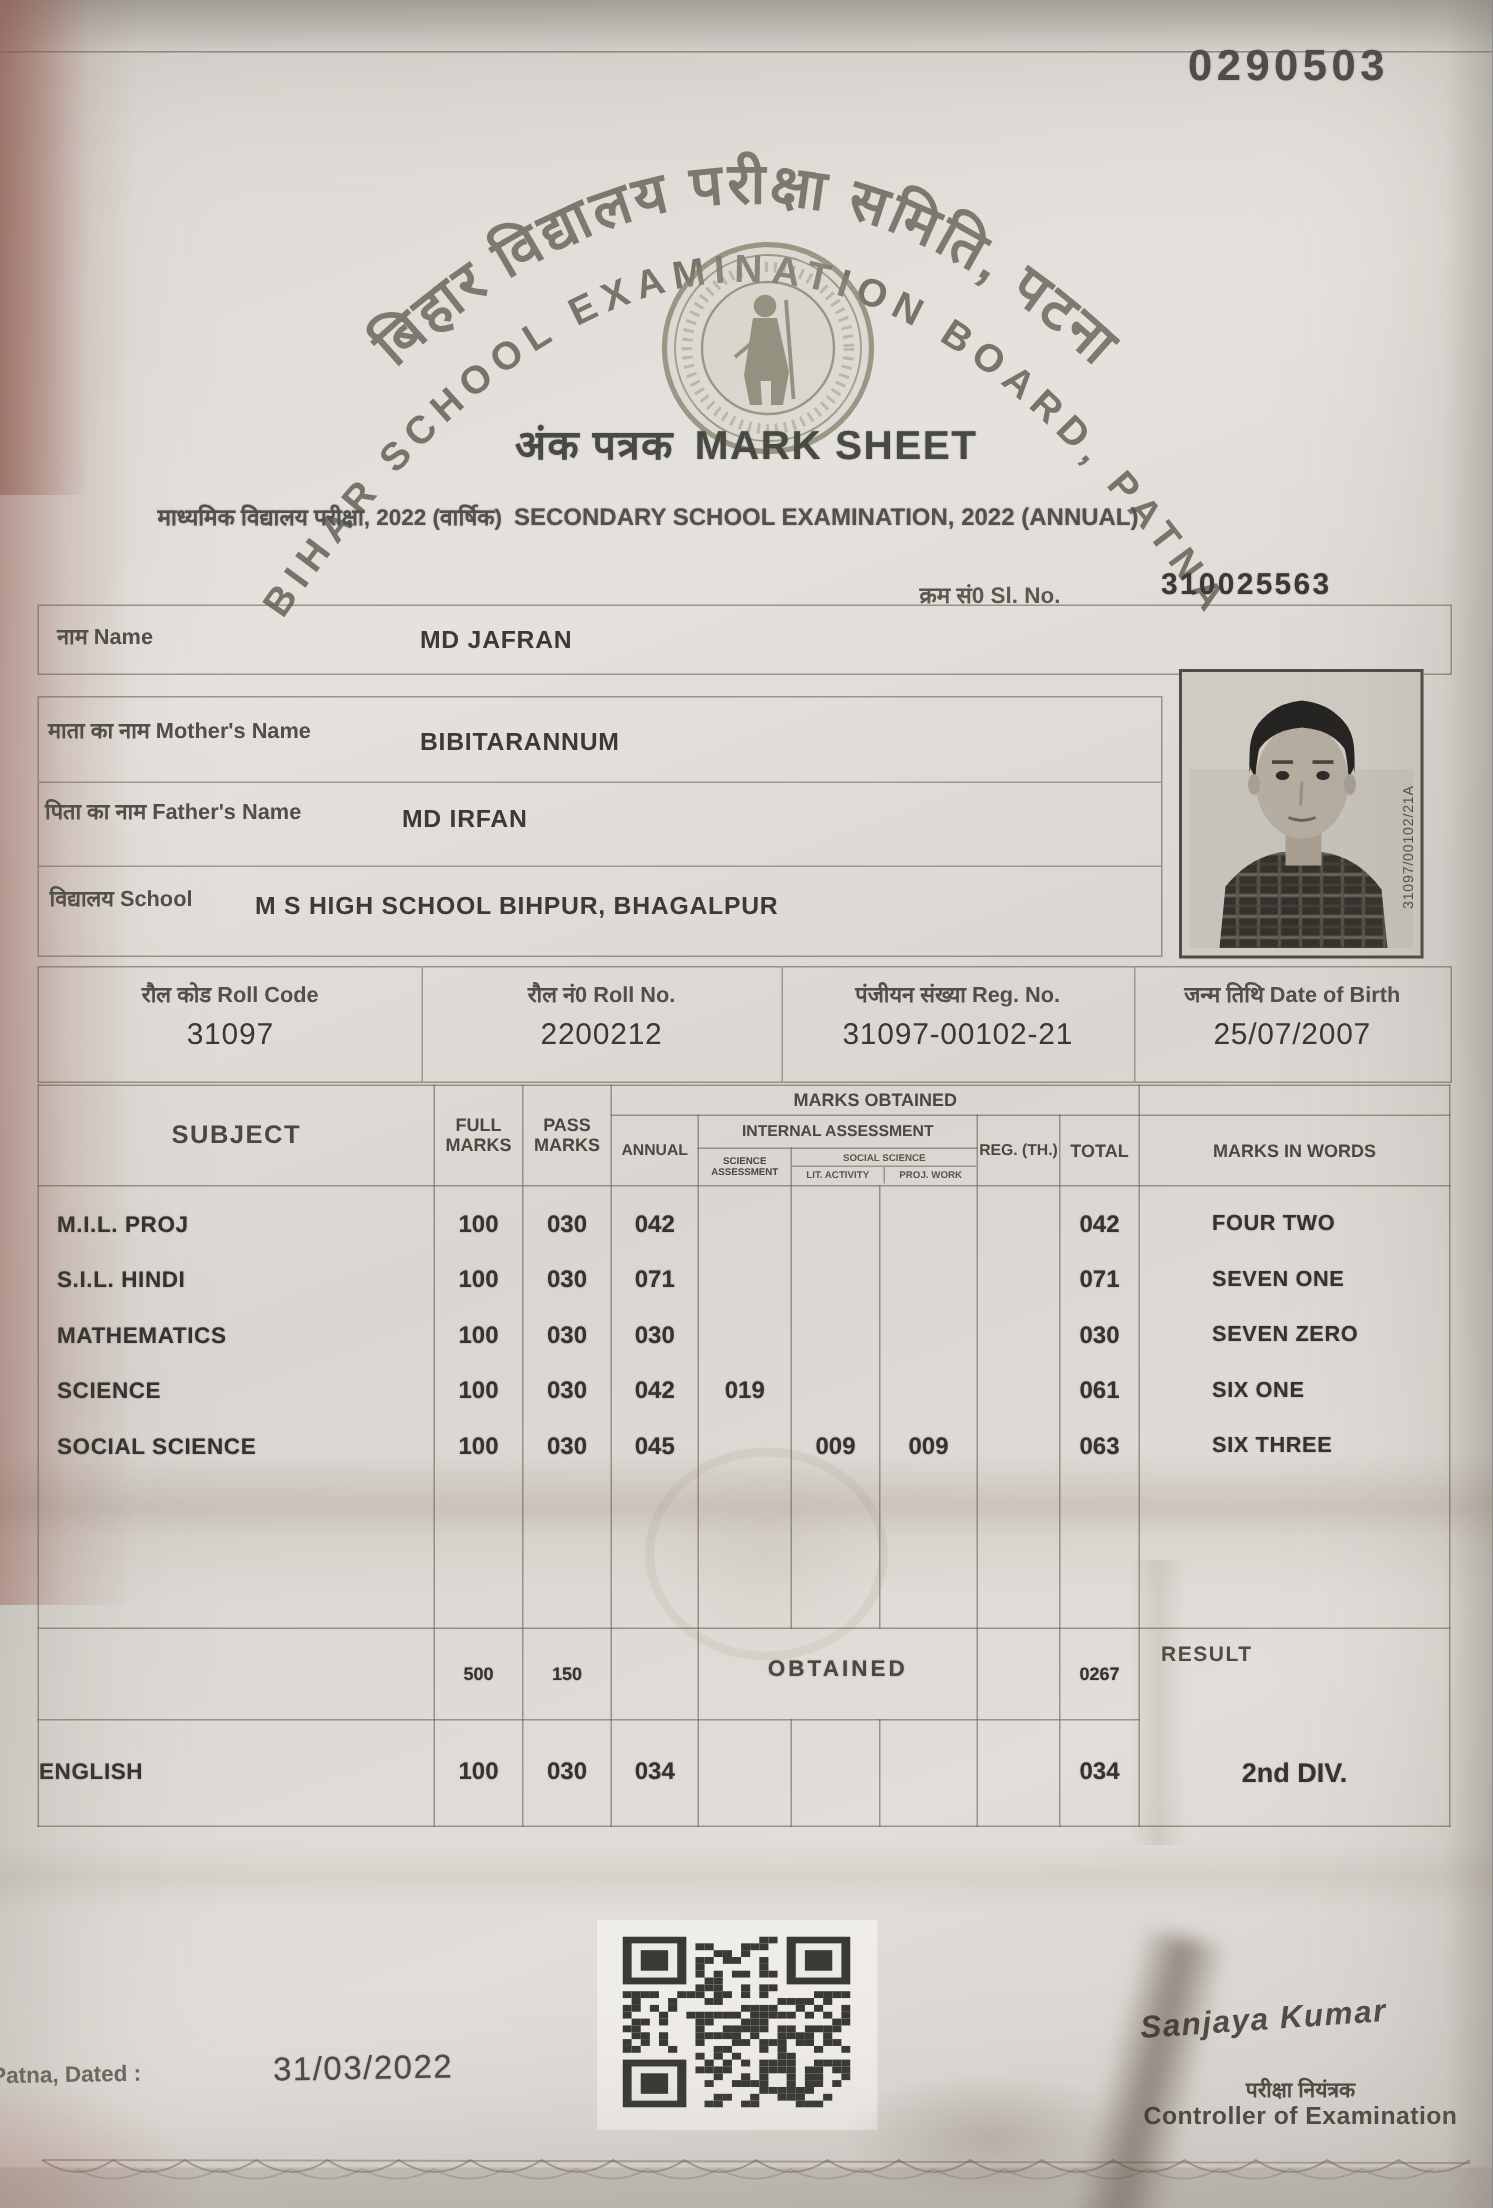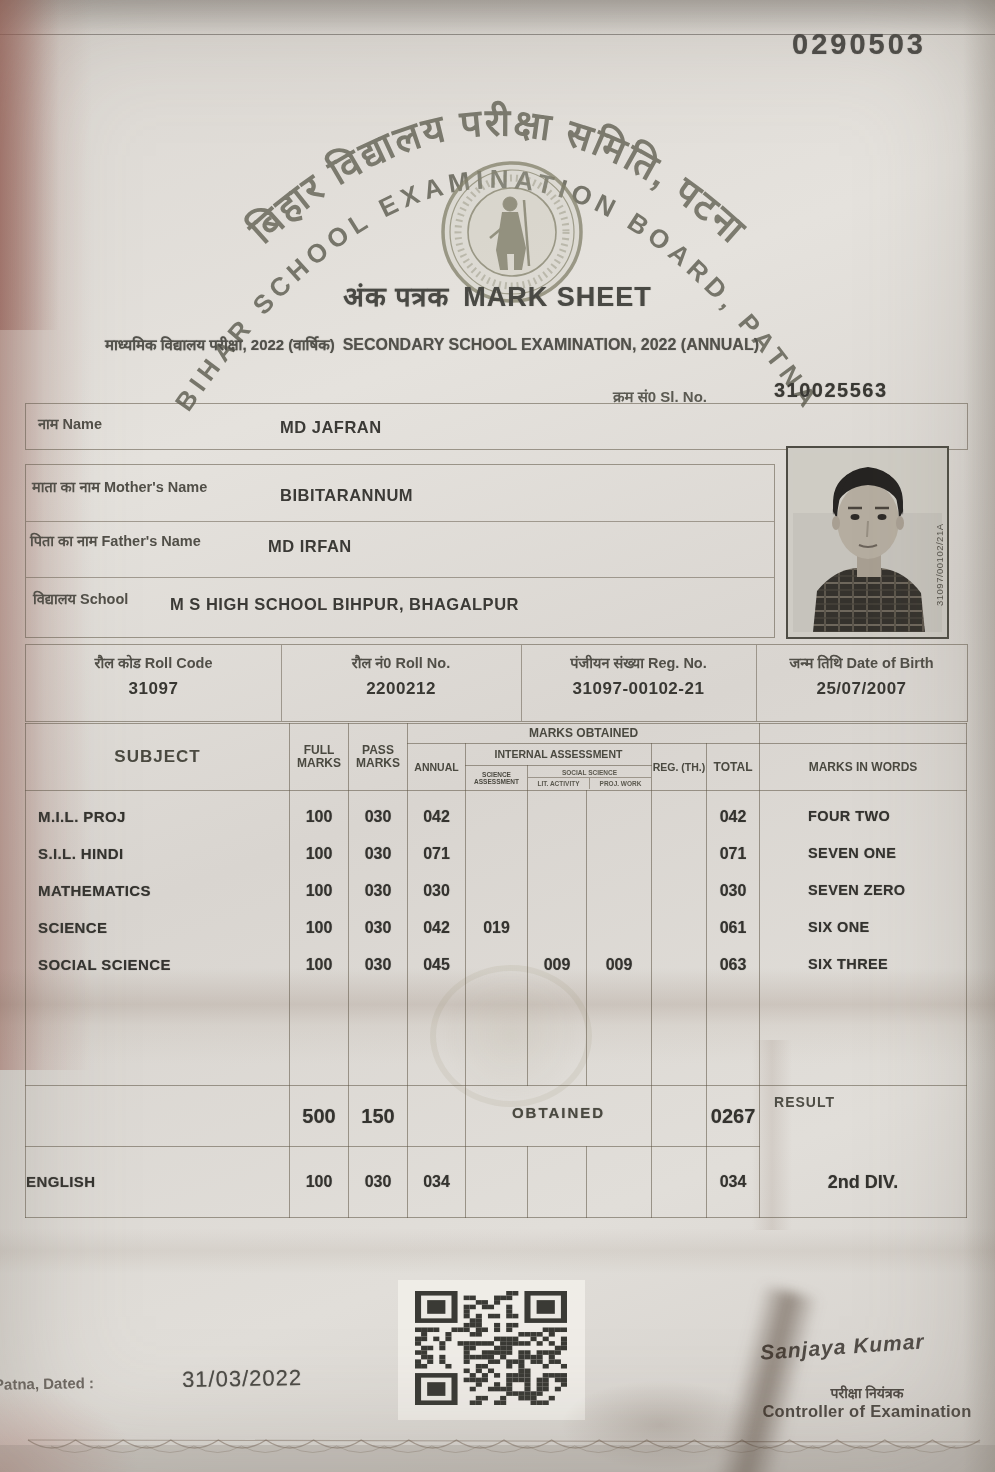--- a/index.html
+++ b/index.html
@@ -49,38 +49,38 @@
   #box-name{left:25px;top:403px;width:941px;height:45px;}
   #box-parents{left:25px;top:464px;width:748px;height:172px;}
   .hline{position:absolute;left:0;width:100%;border-top:1px solid rgba(95,85,70,0.5);}
   .flabel{font-size:14.5px;font-weight:bold;color:#514f48;}
   .fvalue{font-size:16.5px;font-weight:bold;letter-spacing:.5px;color:#3b3a36;}
   
   #box-roll{left:25px;top:644px;width:941px;height:76px;}
   .vline{position:absolute;top:0;height:100%;border-left:1px solid rgba(95,85,70,0.5);}
   .rcell{position:absolute;top:0;height:100%;text-align:center;}
   .rlabel{margin-top:7px;font-size:14.5px;font-weight:bold;color:#514f48;}
-  .rvalue{margin-top:7px;font-size:17px;font-weight:bold;letter-spacing:.5px;color:#393833;}
+  .rvalue{margin-top:7px;font-size:20px;font-weight:normal;letter-spacing:.5px;color:#393833;}
   
   #photo-box{left:786px;top:446px;width:163px;height:193px;border:2px solid #4e4c44;background:#cfccc5;padding:5px;box-sizing:border-box;}
   #photo-code{left:934px;top:606px;transform:rotate(-90deg);transform-origin:0 0;font-size:9.5px;
     letter-spacing:.5px;color:#55524a;white-space:nowrap;}
   
   #marks{left:25px;top:723px;width:941px;border-collapse:collapse;table-layout:fixed;}
   #marks td{border:1px solid rgba(95,85,70,0.55);padding:0;vertical-align:top;overflow:hidden;}
   #marks .hc{text-align:center;vertical-align:middle;color:#4a4940;}
   .h-subject{font-size:17px;font-weight:bold;letter-spacing:1px;}
   .h-sm{font-size:12px;font-weight:bold;line-height:13px;}
   .h-xs{font-size:10.5px;font-weight:bold;line-height:11px;}
   .h-tiny{font-size:6.5px;font-weight:bold;line-height:7px;color:#5a584e;}
   .mlines{padding-top:7px;}
   .ml{height:37px;line-height:37px;font-size:16px;font-weight:600;color:#34332f;text-align:center;}
   .ml.sub{text-align:left;padding-left:12px;font-weight:bold;font-size:15px;letter-spacing:.4px;}
   .ml.words{text-align:left;padding-left:48px;font-weight:bold;font-size:14.5px;letter-spacing:.4px;}
-  .agg-num{line-height:60px;text-align:center;font-size:20px;font-weight:600;color:#34332f;}
+  .agg-num{line-height:60px;text-align:center;font-size:12px;font-weight:600;color:#34332f;}
   .agg-label{line-height:54px;text-align:center;font-size:15px;font-weight:bold;letter-spacing:2px;color:#4a4940;}
   .eng-num{line-height:70px;text-align:center;font-size:16px;font-weight:600;color:#34332f;}
   .eng-sub{line-height:70px;padding-left:12px;font-weight:bold;font-size:15px;letter-spacing:.4px;color:#34332f;}
   #result-cell{position:relative;height:130px;}
   #result-label{position:absolute;top:8px;left:14px;font-size:14px;font-weight:bold;letter-spacing:1px;color:#4e4d45;}
   #result-value{position:absolute;top:86px;width:100%;text-align:center;font-size:18px;font-weight:bold;color:#34332f;}
   
   #place-date{left:-6px;top:1375px;font-size:15px;font-weight:bold;color:#6e6862;transform:rotate(-1deg);}
   #date-value{left:182px;top:1366px;font-size:22px;color:#4c4b46;letter-spacing:1px;transform:rotate(-1deg);}
   #qr-box{left:398px;top:1280px;width:187px;height:140px;background:rgba(240,238,232,0.92);}

